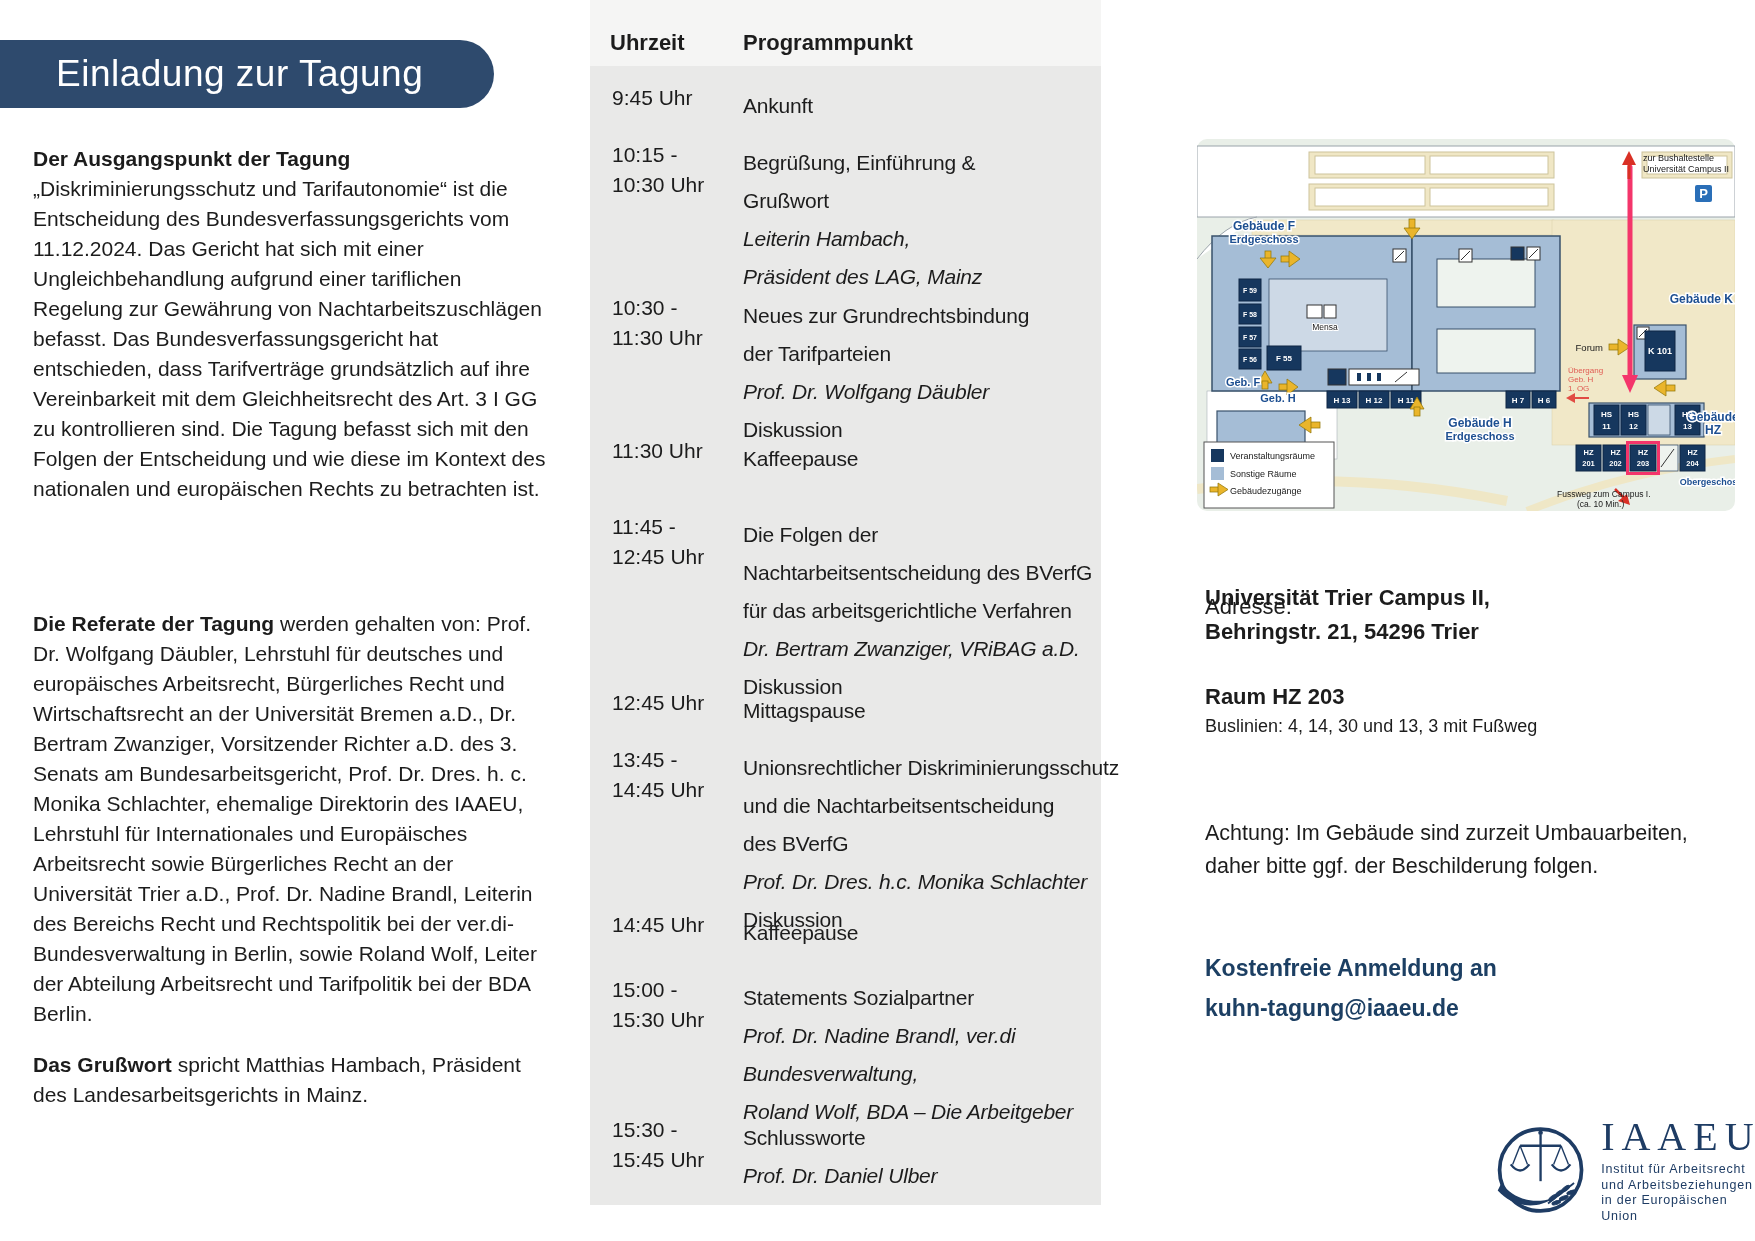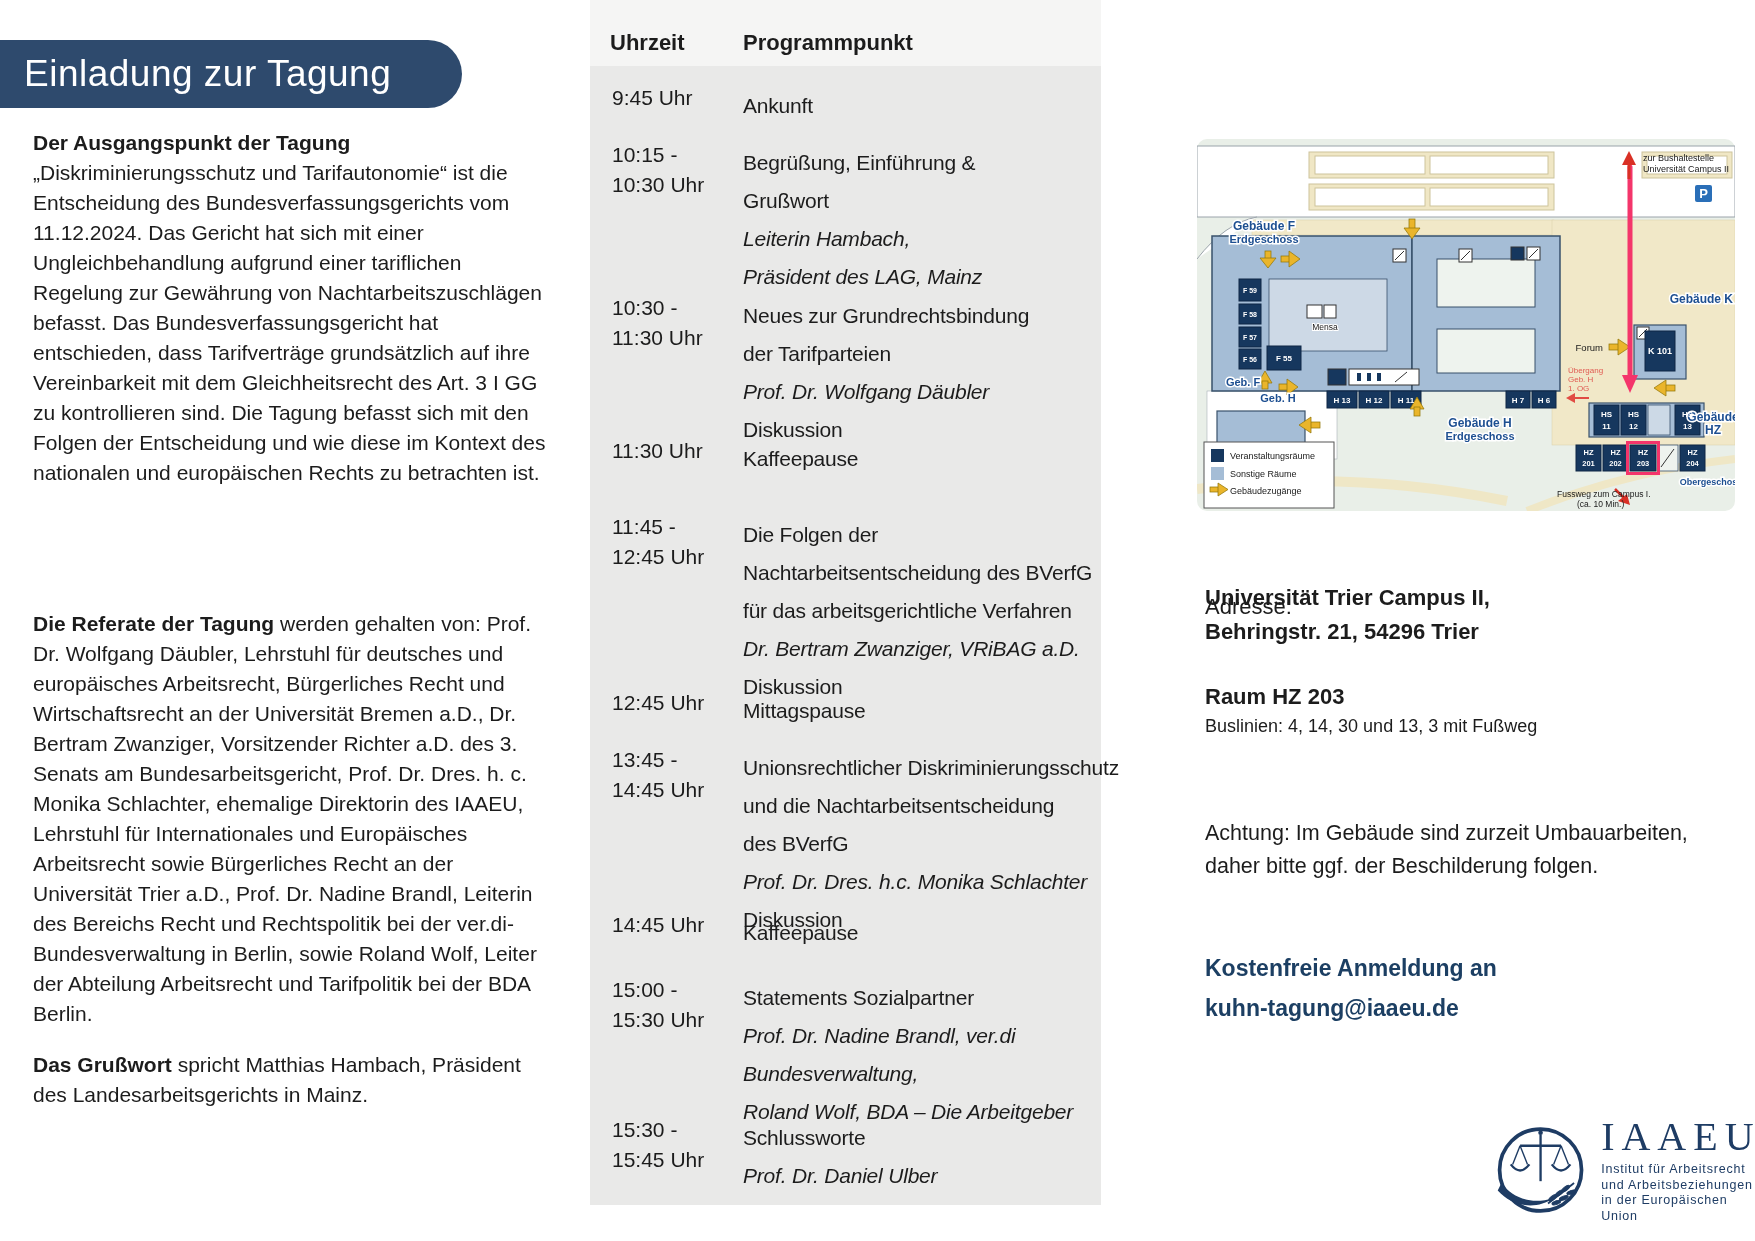--- a/index.html
+++ b/index.html
@@ -1,25 +1,25 @@
 <!DOCTYPE html>
 <html><head>
 <meta charset="utf-8">
 <style>
   html,body{margin:0;padding:0;background:#fff;}
   .page{position:relative;width:1755px;height:1241px;background:#ffffff;overflow:hidden;
         font-family:"Liberation Sans","DejaVu Sans",sans-serif;color:#1c1c1c;}
 
   
   .title-box{position:absolute;left:0;top:40px;width:438px;height:68px;background:#2e4a6d;
-             border-radius:0 34px 34px 0;display:flex;align-items:center;padding-left:24px;}
+             border-radius:0 34px 34px 0;display:flex;align-items:center;padding-left:56px;}
   .title-box span{color:#fff;font-size:37px;font-weight:400;letter-spacing:.5px;}
   .para{position:absolute;left:33px;width:517px;font-size:21px;line-height:30px;}
   .para .lead{font-weight:bold;}
-  .para .lead.block{display:block;}
+  .para .lead.block{display:block;margin-top:16px;}
   .p1{top:128px;} .p2{top:574px;margin-top:35px;} .p3{top:1050px;}
 
   
   .panel{position:absolute;left:590px;top:0;width:511px;height:1205px;background:#e9e9e8;}
   .panel-head{position:absolute;left:0;top:0;width:100%;height:66px;background:#f5f5f4;}
   .h-time{position:absolute;left:20px;top:30px;font-weight:bold;font-size:22px;}
   .h-prog{position:absolute;left:153px;top:30px;font-weight:bold;font-size:22px;}
   .srow{position:absolute;left:0;width:100%;}
   .stime{position:absolute;left:22px;top:0;width:125px;font-size:21px;line-height:30px;white-space:pre-line;}
   .sprog{position:absolute;left:153px;top:0;width:425px;font-size:21px;line-height:30px;letter-spacing:-0.2px;}

